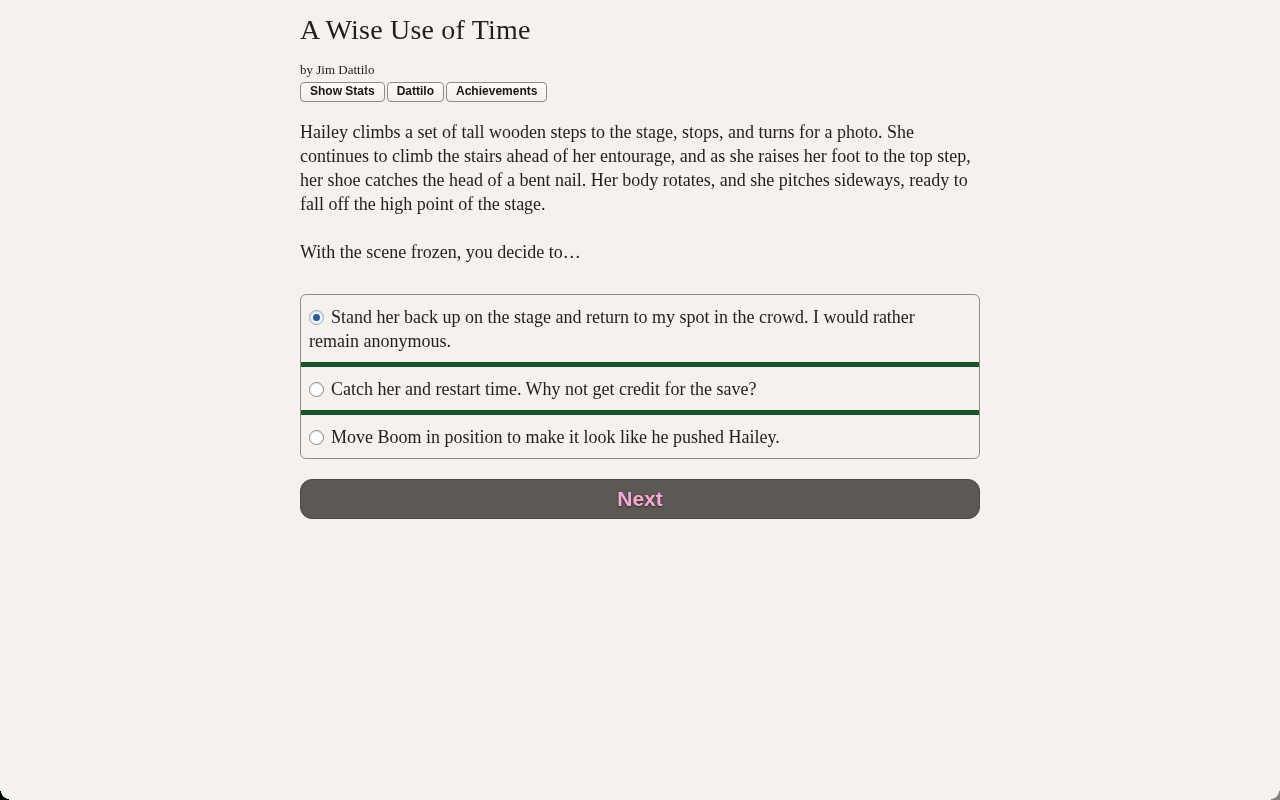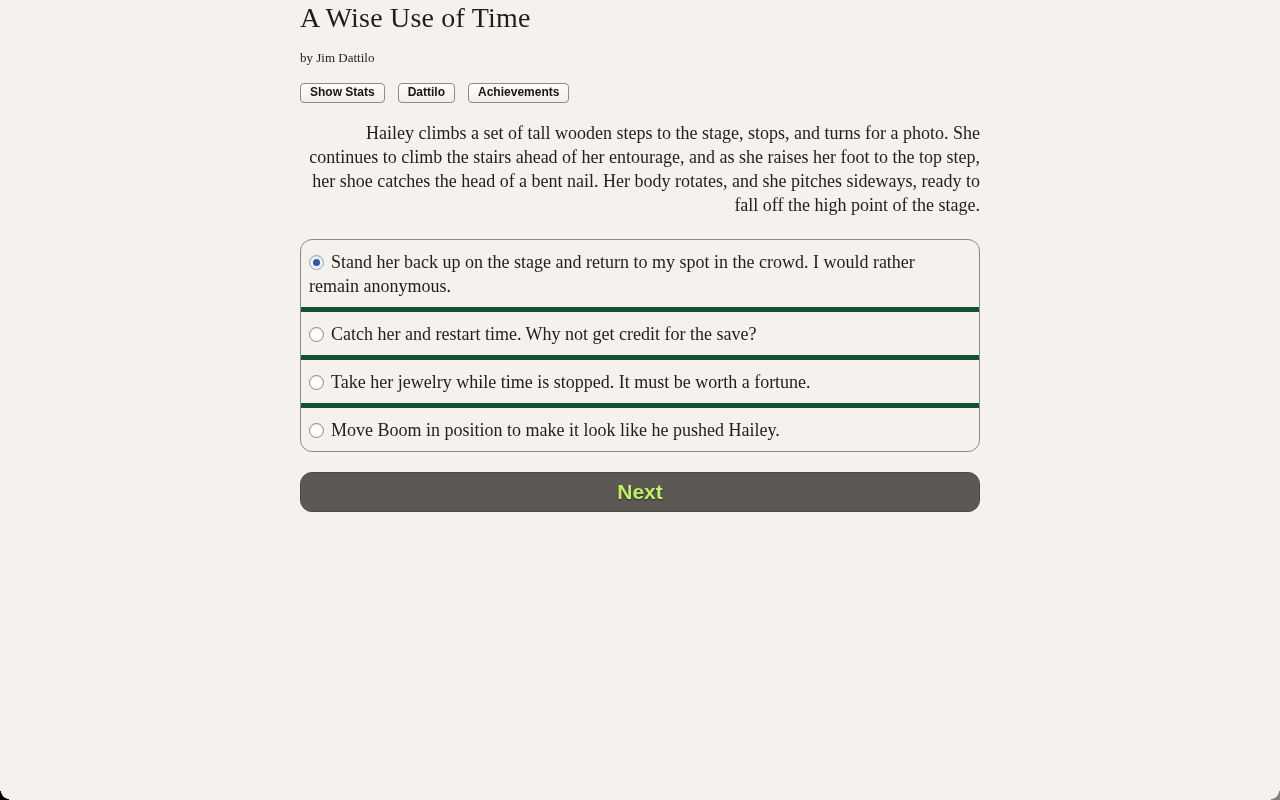--- a/index.html
+++ b/index.html
@@ -7,63 +7,62 @@
     width: 1280px; height: 800px;
     background: #f5f1ec;
     color: #1f1e1b;
     font-family: "Liberation Serif", "DejaVu Serif", serif;
     overflow: hidden;
     position: relative;
   }
   .content {
     width: 680px;
     margin: 0 auto;
-    padding-top: 2px;
+    padding-top: 14px;
   }
   .game-title {
     font-size: 28px;
     font-weight: 400;
     margin: 0;
     line-height: 32px;
     letter-spacing: 0.2px;
   }
   .game-author {
     font-size: 13px;
     line-height: 23px;
     margin-top: 12px;
   }
   .toolbar {
-    margin-top: 14px;
+    margin-top: 1px;
     display: flex;
-    gap: 13px;
+    gap: 2px;
     align-items: center;
   }
   .toolbar button {
     font-family: "Liberation Sans", sans-serif;
     font-size: 12px;
     font-weight: 600;
     color: #16150f;
     padding: 2px 9px 3px;
     border: 1px solid #8f8c87;
     border-radius: 4px;
     background: linear-gradient(#fefdfb, #f2eee8);
     line-height: 13px;
     cursor: pointer;
   }
   p.story {
     font-size: 18px;
     line-height: 24px;
     margin: 18px 0 0;
-    text-align: right;
   }
   p.story.prompt { margin-top: 24px; }
   .choices {
-    margin-top: 22px;
+    margin-top: 30px;
     border: 1px solid #8b8b8b;
-    border-radius: 12px;
+    border-radius: 6px;
     overflow: hidden;
     background: #f5f1ec;
   }
   .choice-row {
     display: block;
     padding: 10px 14px 9px 8px;
     font-size: 18px;
     line-height: 24px;
     cursor: pointer;
   }
@@ -137,34 +136,32 @@
     <button type="button">
       <span>Dattilo</span>
     </button>
     <button type="button">
       <span>Achievements</span>
     </button>
   </div>
 
   <p class="story">Hailey climbs a set of tall wooden steps to the stage, stops, and turns for a photo. She continues to climb the stairs ahead of her entourage, and as she raises her foot to the top step, her shoe catches the head of a bent nail. Her body rotates, and she pitches sideways, ready to fall off the high point of the stage.</p>
 
+  <p class="story prompt">With the scene frozen, you decide to…</p>
 
   <div class="choices">
     <label class="choice-row">
       <span class="radio checked"></span><span>Stand her back up on the stage and return to my spot in the crowd. I would rather remain anonymous.</span>
     </label>
     <label class="choice-row">
       <span class="radio"></span><span>Catch her and restart time. Why not get credit for the save?</span>
     </label>
     <label class="choice-row">
-      <span class="radio"></span><span>Take her jewelry while time is stopped. It must be worth a fortune.</span>
-    </label>
-    <label class="choice-row">
       <span class="radio"></span><span>Move Boom in position to make it look like he pushed Hailey.</span>
     </label>
   </div>
 
-  <button type="button" class="next-btn" style="background: rgb(92, 88, 83); color: #bef264;">Next</button>
+  <button type="button" class="next-btn" style="background: rgb(92, 88, 83); color: #f9a8d4;">Next</button>
 
 </div>
 
 <div class="corner bl"></div>
 <div class="corner br"></div>
 
 </body></html>

